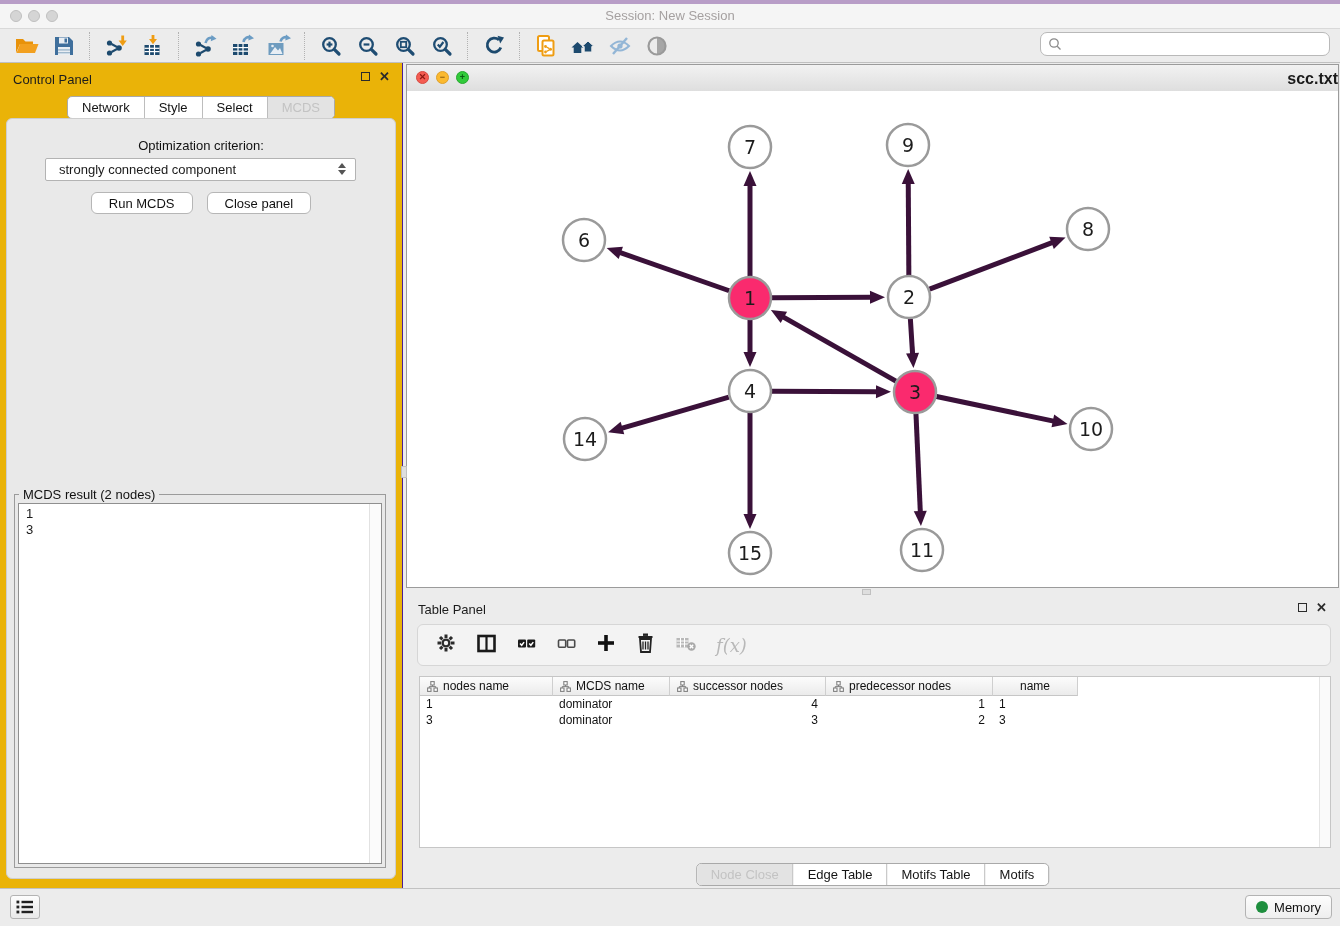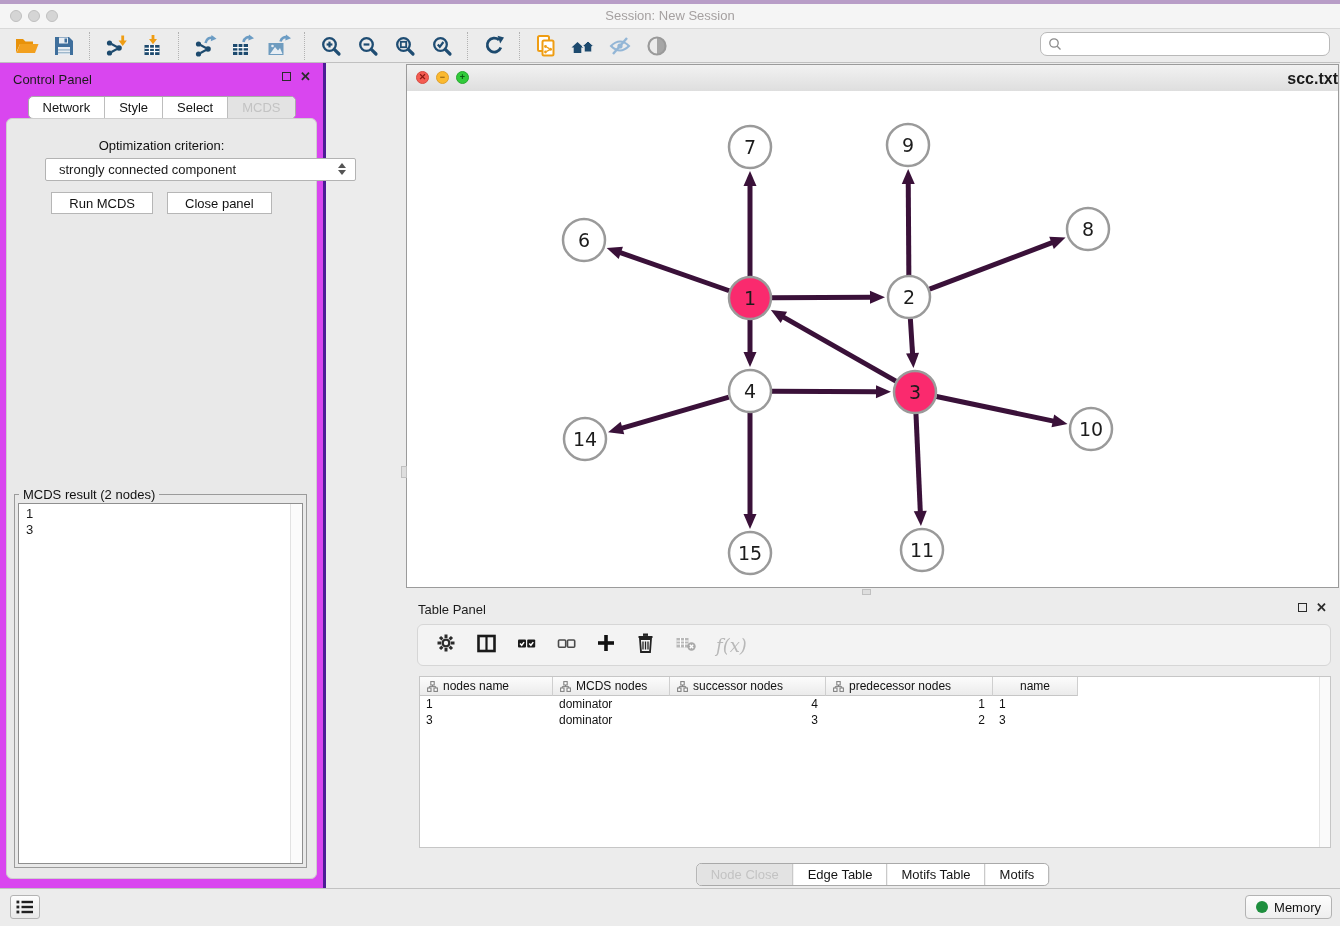--- a/index.html
+++ b/index.html
@@ -14,43 +14,43 @@
   .win-title{position:absolute;left:0;right:0;top:4px;text-align:center;font-size:13px;color:#a5a0a0;}
   
   .toolbar{position:absolute;top:29px;left:0;right:0;height:34px;background:#ececec;
     border-bottom:1px solid #c0c0c0;display:flex;align-items:center;padding-left:8px;box-sizing:border-box;}
   .tb-btn{width:37px;height:30px;display:flex;align-items:center;justify-content:center;flex:0 0 auto;}
   .tb-sep{width:0;height:28px;border-left:1px dotted #b2b2b2;margin:0 7px;flex:0 0 auto;}
   .search{position:absolute;right:10px;top:3px;width:290px;height:24px;background:#fff;
     border:1px solid #b9b9b9;border-radius:7px;display:flex;align-items:center;padding-left:7px;box-sizing:border-box;}
   .search input{border:none;outline:none;background:transparent;flex:1;font-size:13px;font-family:"Liberation Sans",sans-serif;}
   
-  .control-panel{position:absolute;left:0;top:63px;width:326px;bottom:38px;background:#d946ef;
-    border-right:3px solid #4c1d95;box-sizing:border-box;}
+  .control-panel{position:absolute;left:0;top:63px;width:403px;bottom:38px;background:#eab308;
+    border-right:1px solid #4c1d95;box-sizing:border-box;}
   .cp-header-title{position:absolute;left:13px;top:9px;font-size:13px;color:#1c1c1c;}
   .panel-icons{position:absolute;right:12px;top:9px;display:flex;gap:9px;align-items:center;}
   .ic-float{width:9px;height:9px;border:1.6px solid #2b2b2b;box-sizing:border-box;display:inline-block;}
   .ic-close{font-size:13px;font-weight:700;color:#2b2b2b;line-height:9px;}
   .ic-close::after{content:"✕";}
   .segs{display:flex;border:1px solid #a9a9a9;border-radius:5px;overflow:hidden;background:#fff;height:21px;}
   .seg{padding:0 14px;font-size:13px;line-height:21px;color:#141414;border-left:1px solid #bdbdbd;white-space:nowrap;}
   .seg:first-child{border-left:none;}
   .seg.active-gray{background:#e3e3e3;color:#c3c3c3;}
   .cp-tabs{position:absolute;top:33px;left:50%;transform:translateX(-50%);}
   .cp-body{position:absolute;top:55px;left:6px;right:6px;bottom:9px;background:#e9e9e9;
     border:1px solid #cecece;border-radius:6px;}
   .opt-label{position:absolute;top:19px;left:0;right:0;text-align:center;font-size:13px;color:#111;}
   .dropdown{position:absolute;top:39px;left:38px;width:311px;height:23px;background:#fff;
     border:1px solid #b3b3b3;border-radius:2px;box-sizing:border-box;font-size:13px;line-height:21px;padding-left:13px;}
   .updown{position:absolute;right:9px;top:4px;display:flex;flex-direction:column;gap:2px;}
   .updown i{width:0;height:0;border-left:4px solid transparent;border-right:4px solid transparent;display:block;}
   .updown .u{border-bottom:5px solid #555;}
   .updown .d{border-top:5px solid #555;}
   .cp-buttons{position:absolute;top:73px;left:0;right:0;display:flex;justify-content:center;gap:14px;}
-  .mac-btn{height:22px;background:#fff;border:1px solid #b6b6b6;border-radius:0;font-size:13px;
+  .mac-btn{height:22px;background:#fff;border:1px solid #b6b6b6;border-radius:6px;font-size:13px;
     font-family:"Liberation Sans",sans-serif;padding:0 17px;color:#111;}
   .result-box{position:absolute;left:7px;right:9px;top:375px;bottom:10px;border:1px solid #9b9b9b;}
   .result-title{position:absolute;top:-8px;left:4px;background:#e9e9e9;padding:0 4px;font-size:13px;color:#111;}
   .result-list{position:absolute;left:3px;right:3px;top:8px;bottom:3px;background:#fff;
     border:1px solid #8f8f8f;font-size:13px;line-height:16px;padding:2px 0 0 7px;overflow:hidden;}
   .result-scroll{position:absolute;right:0;top:0;bottom:0;width:11px;background:#fbfbfb;border-left:1px solid #e2e2e2;}
   
   .network-window{position:absolute;left:406px;right:1px;top:64px;height:524px;background:#fff;
     border:1px solid #9b9b9b;box-sizing:border-box;}
   .nw-titlebar{position:relative;height:26px;background:linear-gradient(#f2f2f2,#dedede);border-bottom:1px solid #b5b5b5;}
@@ -503,21 +503,21 @@
                 <rect x="0.6" y="7" width="3.4" height="3.4"></rect>
                 <rect x="7" y="7" width="3.4" height="3.4"></rect>
               </g>
               <g stroke="#828282" stroke-width="1">
                 <line x1="5.5" y1="4" x2="5.5" y2="5.6"></line>
                 <line x1="2.2" y1="5.6" x2="8.8" y2="5.6"></line>
                 <line x1="2.2" y1="5.6" x2="2.2" y2="7"></line>
                 <line x1="8.8" y1="5.6" x2="8.8" y2="7"></line>
               </g>
             </svg>
-            <span>MCDS nodes</span>
+            <span>MCDS name</span>
           </div>
           <div class="th" style="width: 156px;">
             <svg width="11" height="11" viewBox="0 0 11 11">
               <g fill="#fff" stroke="#828282" stroke-width="1.1">
                 <rect x="3.8" y="0.6" width="3.4" height="3.4"></rect>
                 <rect x="0.6" y="7" width="3.4" height="3.4"></rect>
                 <rect x="7" y="7" width="3.4" height="3.4"></rect>
               </g>
               <g stroke="#828282" stroke-width="1">
                 <line x1="5.5" y1="4" x2="5.5" y2="5.6"></line>

